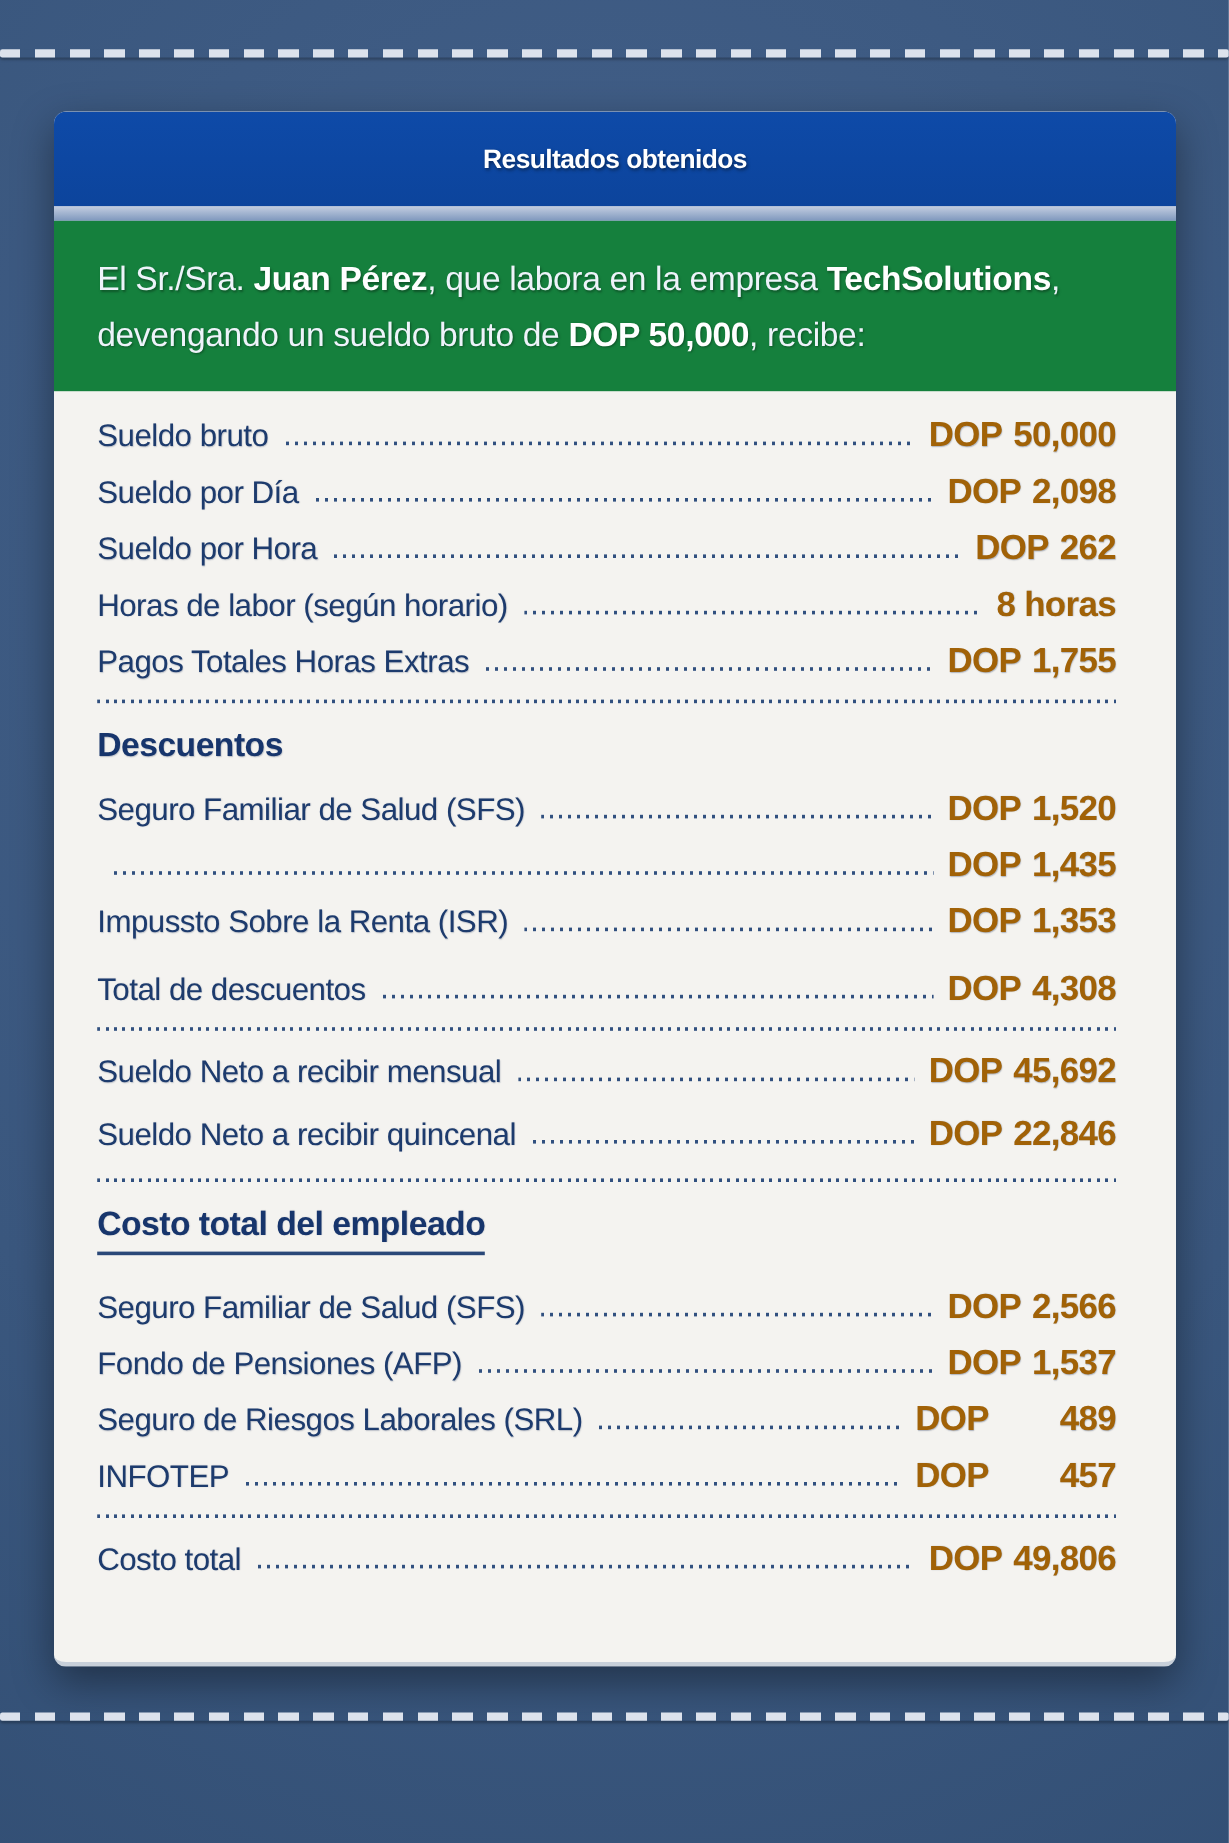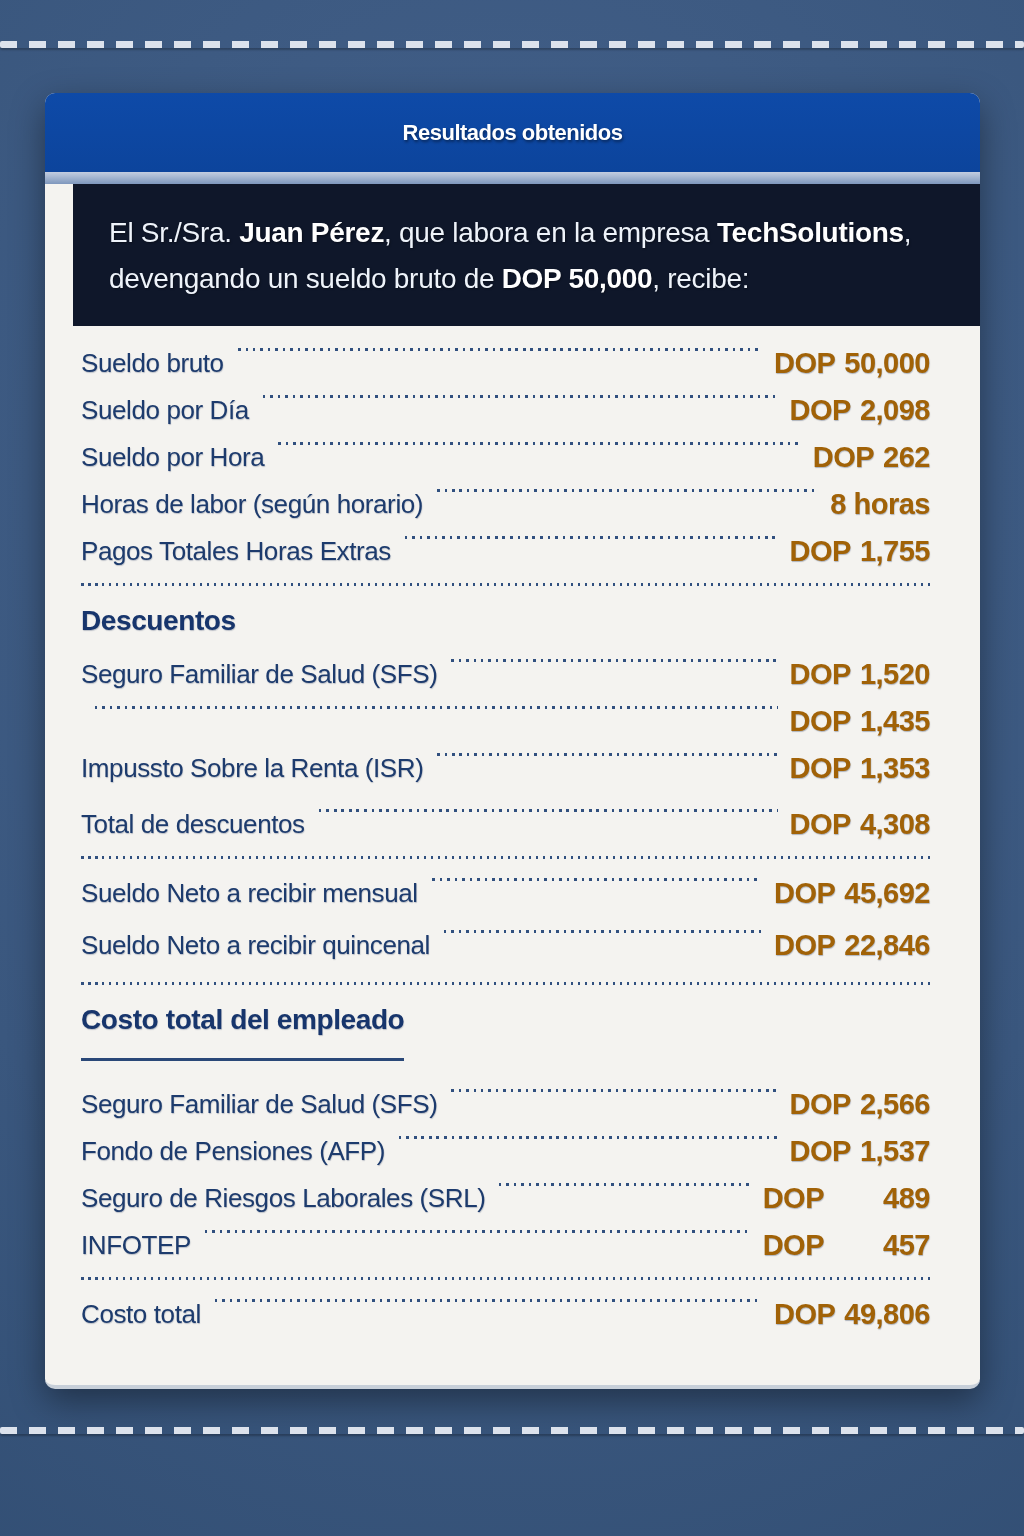--- a/index.html
+++ b/index.html
@@ -29,32 +29,31 @@
   }
   .card-header h1{
     margin:0;color:#ffffff;font-size:22px;font-weight:700;letter-spacing:-0.5px;
     text-shadow:1px 2px 3px rgba(0,0,0,0.45);
   }
   .card-strip{
     height:12px;
     background:linear-gradient(180deg,#c3cde0 0%,#9db0cd 55%,#7e97bd 100%);
   }
   .card-intro{
-    background:#0f172a;color:#eef3fa;
+    background:#15803d;color:#eef3fa;
     padding:26px 36px 24px 36px;
     font-size:28px;line-height:46px;letter-spacing:-0.3px;
     text-shadow:1px 1px 2px rgba(0,0,0,0.35);
-    margin-left:28px;
   }
   .card-intro .b{font-weight:700;color:#ffffff;}
   .card-list{
     padding:22px 50px 0 36px;color:#1d3b6d;
   }
   .row{
-    display:flex;margin-bottom:17px;
+    display:flex;align-items:flex-end;margin-bottom:17px;
   }
   .row-label{
     font-size:26px;line-height:30px;letter-spacing:-0.4px;color:#1d3b6d;
     white-space:nowrap;flex:0 0 auto;
     text-shadow:0.5px 0.5px 1px rgba(20,40,80,0.25);
   }
   .dots{
     flex:1 1 auto;height:3px;margin:0 12px 7px 14px;
     background:repeating-linear-gradient(90deg,#31507f 0 2.5px,transparent 2.5px 7.5px);
   }
@@ -72,21 +71,21 @@
     background:repeating-linear-gradient(90deg,#31507f 0 2.5px,transparent 2.5px 7px);
   }
   .heading{
     font-size:28px;font-weight:700;color:#17356c;letter-spacing:-0.4px;
     margin:2px 0 22px 0;
     text-shadow:0.5px 0.5px 1px rgba(10,30,70,0.25);
   }
   .heading .hd-inner{display:inline-block;}
   .heading.underlined{margin-bottom:28px;}
   .heading.underlined .hd-inner{
-    border-bottom:3px solid #2a4878;padding-bottom:22px;
+    border-bottom:3px solid #2a4878;padding-bottom:7px;
   }
 </style>
 </head>
 <body>
 
 <div class="stitch top"></div>
 
 <div class="card">
   <div class="card-header">
     <h1>Resultados obtenidos</h1>

